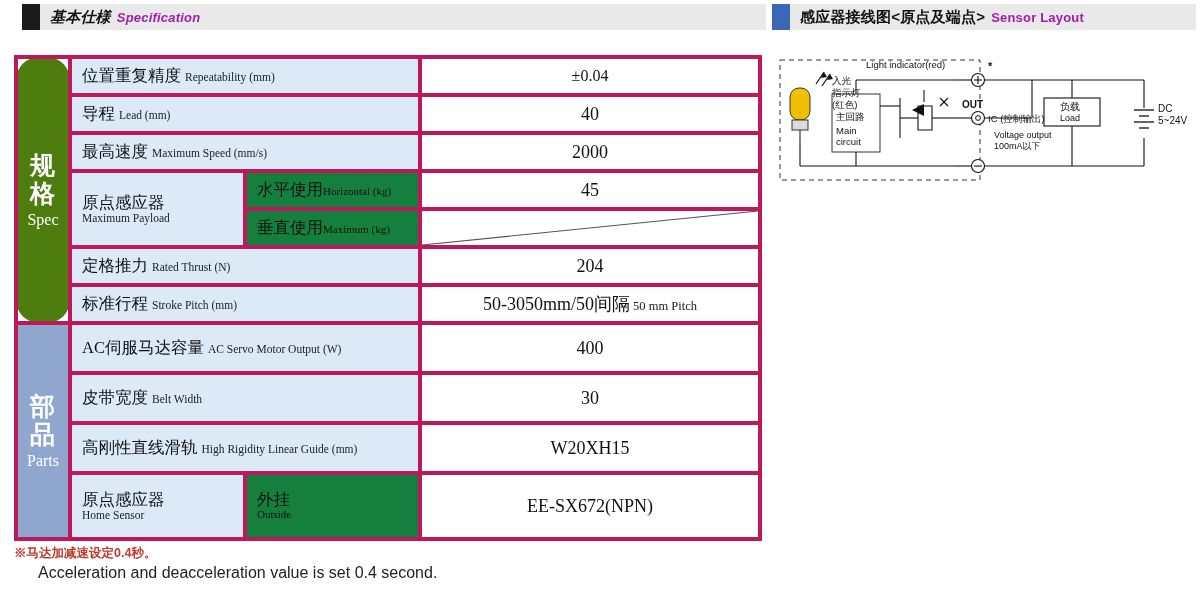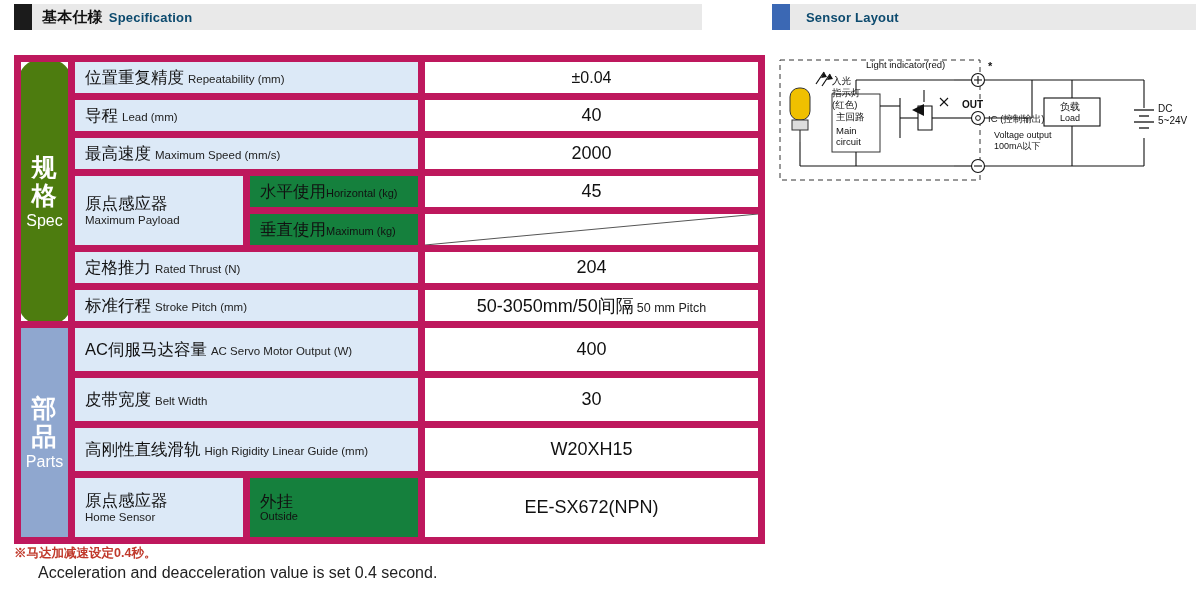--- a/index.html
+++ b/index.html
@@ -36,43 +36,44 @@
     letter-spacing: .2px;
   }
   .hdr .bar .cn {
     font-size: 15px;
     font-weight: bold;
     color: #111;
   }
   .hdr .bar .en {
     font-size: 13px;
     font-weight: bold;
-    color: #0c4a6e;
+    color: #a21caf;
     margin-left: 6px;
   }
-  #hdr-spec { left: 14px; top: 4px; width: 688px; }
+  #hdr-spec { left: 22px; top: 4px; width: 744px; font-style: italic; }
   #hdr-sensor { left: 772px; top: 4px; width: 424px; }
   #hdr-sensor .cap { background: #3b68b4; }
 
   
   .spec-wrap {
     position: absolute;
     left: 14px;
     top: 55px;
     width: 744px;
   }
   table.spec {
     border-collapse: collapse;
     width: 744px;
     table-layout: fixed;
   }
   table.spec td {
-    border: 7px solid #be185d;
+    border: 4px solid #be185d;
     padding: 0 10px;
     vertical-align: middle;
+    font-family: Liberation Serif, serif;
   }
 
   .grp {
     width: 54px;
     text-align: center;
     vertical-align: middle;
     padding: 0 !important;
   }
   .grp.spec-grp { background: #4d7c0f; border-radius: 23px; }
   .grp.parts-grp { background: #8fa7cf; }
@@ -171,20 +172,21 @@
   <div class="cap"></div>
   <div class="bar">
     <span class="cn">基本仕様</span>
     <span class="en">Specification</span>
   </div>
 </div>
 
 <div class="hdr" id="hdr-sensor">
   <div class="cap"></div>
   <div class="bar">
+    <span class="cn">感应器接线图&lt;原点及端点&gt;</span>
     <span class="en">Sensor Layout</span>
   </div>
 </div>
 
 <div class="spec-wrap">
   <table class="spec">
     <colgroup>
       <col style="width:54px">
       <col style="width:175px">
       <col style="width:175px">

